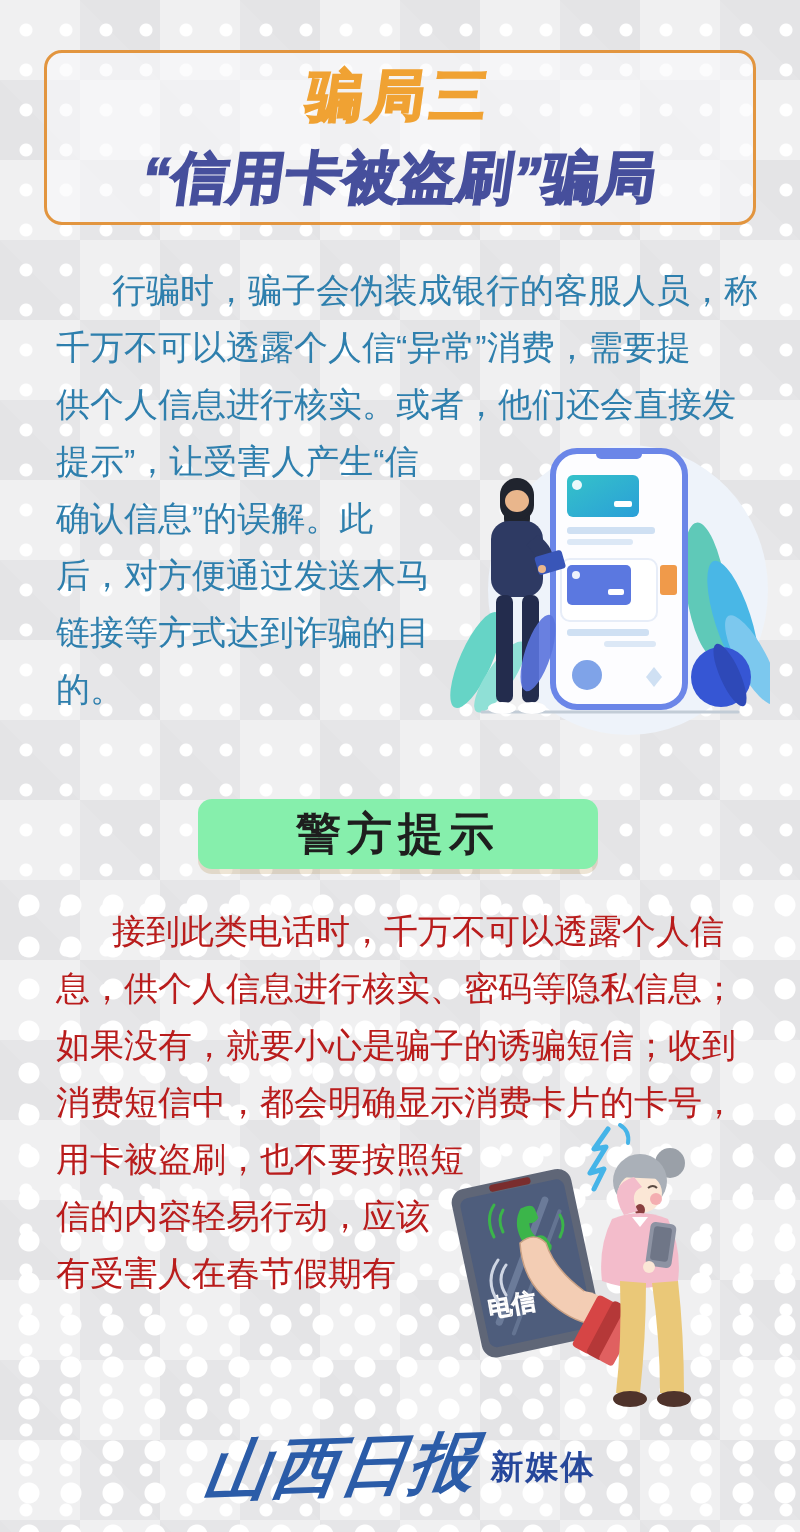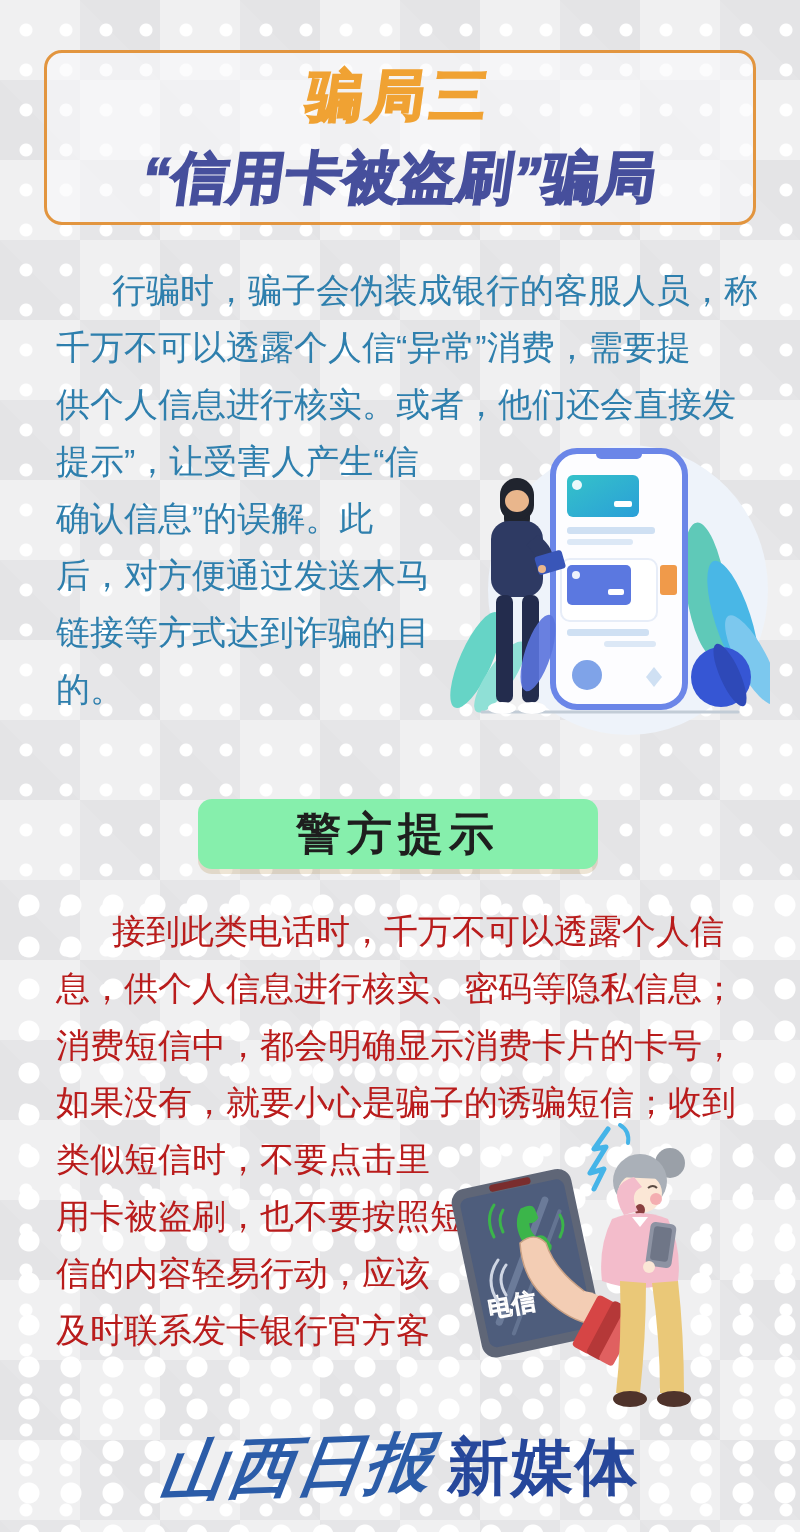--- a/index.html
+++ b/index.html
@@ -66,21 +66,21 @@
   .footer{
     left:0;top:1424px;width:800px;height:86px;
     display:flex;align-items:center;justify-content:center;gap:14px;
   }
   .brand-script{
     font-size:66px;font-weight:bold;font-style:italic;color:#2b5ca8;
     transform:skewX(-10deg) rotate(-2deg);letter-spacing:2px;
     font-family:"Liberation Serif","DejaVu Serif",serif;
   }
   .brand-suffix{
-    font-size:62px;font-weight:900;color:#26479b;letter-spacing:2px;
+    font-size:33px;font-weight:900;color:#26479b;letter-spacing:2px;
   }
 </style>
 </head>
 <body>
 
 <div class="dots-lower"></div>
 
 <div class="layer title-box">
   <div class="title-line1">骗局三</div>
   <div class="title-line2">“信用卡被盗刷”骗局</div>
@@ -153,26 +153,25 @@
   <ellipse cx="100" cy="228" rx="13" ry="40" fill="#5a73dd" transform="rotate(18 100 228)" opacity="0.9"></ellipse>
 </svg>
 
 <div class="layer police-banner">
   <span>警方提示</span>
 </div>
 
 <div class="layer para tips">
   <div class="line first">接到此类电话时，千万不可以透露个人信</div>
   <div class="line">息，供个人信息进行核实、密码等隐私信息；</div>
+  <div class="line">如果没有，就要小心是骗子的诱骗短信；收到</div>
   <div class="line">消费短信中，都会明确显示消费卡片的卡号，</div>
-  <div class="line">如果没有，就要小心是骗子的诱骗短信；收到</div>
-  <div class="line">类似短信时，不要点击里</div>
   <div class="line">用卡被盗刷，也不要按照短</div>
   <div class="line">信的内容轻易行动，应该</div>
-  <div class="line">及时联系发卡银行官方客</div>
+  <div class="line">有受害人在春节假期有</div>
 </div>
 
 <svg class="layer illu2" viewBox="0 0 332 320" xmlns="http://www.w3.org/2000/svg">
 
   <g transform="rotate(-12 80 150)">
     <rect x="18" y="62" width="122" height="172" rx="14" fill="#5f6677"></rect>
     <rect x="26" y="72" width="106" height="152" rx="8" fill="#4e5d7c"></rect>
     <rect x="58" y="64" width="42" height="7" rx="3" fill="#7a2d2d"></rect>
     <path d="M40 200 L110 90" stroke="#8fa0bd" stroke-width="7" opacity="0.45" stroke-linecap="round"></path>
     <path d="M52 214 L122 104" stroke="#8fa0bd" stroke-width="4" opacity="0.35" stroke-linecap="round"></path>

